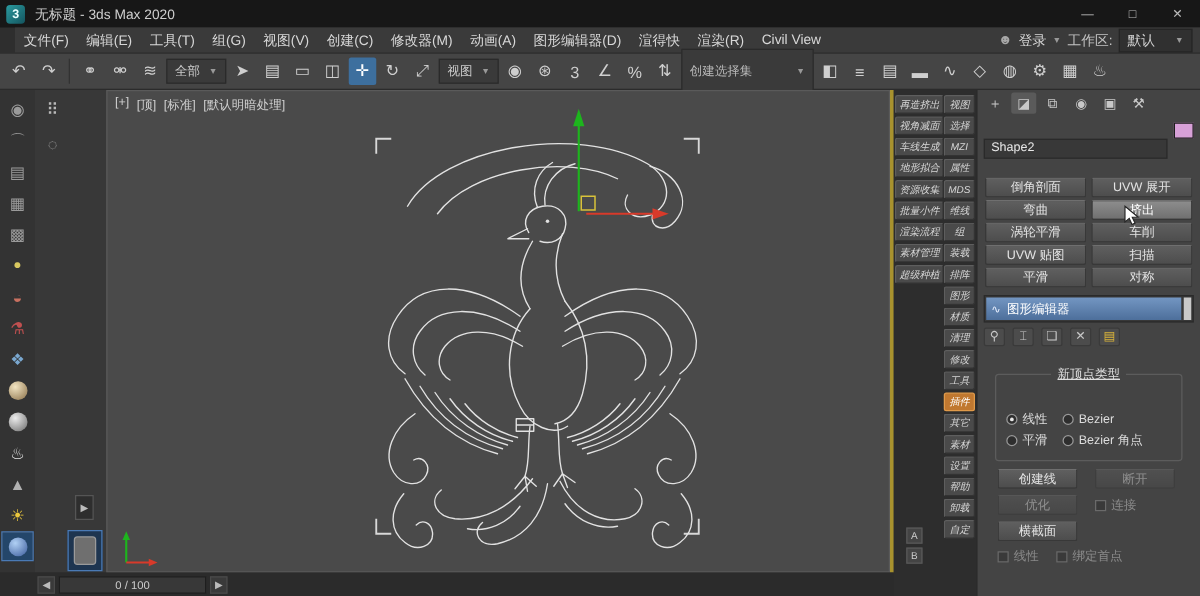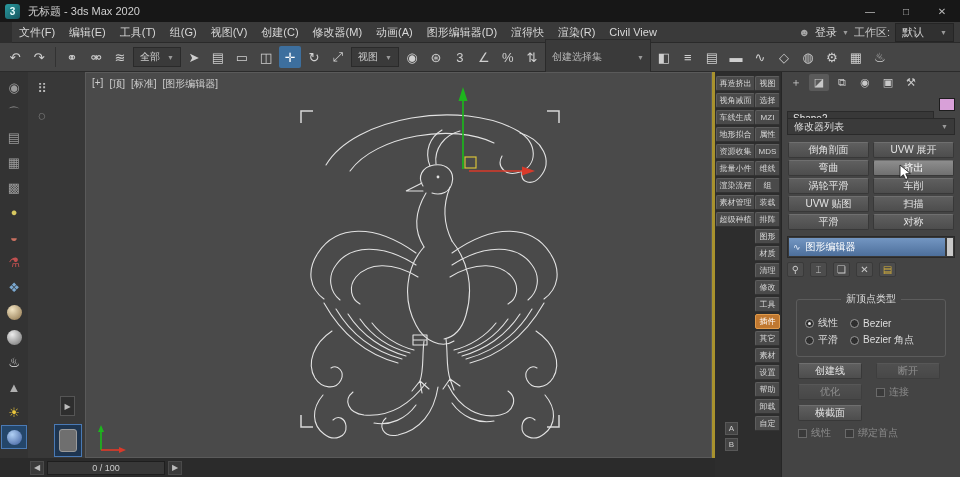--- a/index.html
+++ b/index.html
@@ -56,21 +56,21 @@
   .brk{stroke:#d8d8d8;stroke-width:1.5;fill:none;}
   .gz-g{stroke:var(--gizmo_green);stroke-width:1.7;}
   .gz-r{stroke:var(--gizmo_red);stroke-width:1.7;}
   .gz-y{stroke:var(--gizmo_yellow);fill:none;stroke-width:1.2;}
   .ydiv{position:absolute;left:712px;top:72px;width:3px;height:386px;background:var(--viewport_border_yellow);}
 
   
   .scriptpanel{position:absolute;left:715px;top:72px;width:66px;height:405px;background:#2d2d2d;}
   .sp-left{position:absolute;left:1px;top:4px;width:39px;display:flex;flex-direction:column;gap:2px;}
   .sp-right{position:absolute;right:1px;top:4px;width:25px;display:flex;flex-direction:column;gap:2px;}
-  .sp-btn{height:15px;background:#4a4a4a;border:1px solid #5e5e5e;border-bottom-color:#333;border-right-color:#333;border-radius:2px;color:#d6d6d6;font-size:8px;display:flex;align-items:center;justify-content:center;white-space:nowrap;overflow:hidden;}
+  .sp-btn{height:15px;background:#4a4a4a;border:1px solid #5e5e5e;border-bottom-color:#333;border-right-color:#333;border-radius:2px;color:#d6d6d6;font-size:8px;display:flex;align-items:center;justify-content:center;white-space:nowrap;overflow:hidden;font-style:italic;}
   .sp-cat.cat-active{background:var(--highlight_orange);border-color:#e09a4a;color:#fff;}
   .sp-ab{position:absolute;left:10px;top:350px;display:flex;flex-direction:column;gap:3px;}
   .sp-mini{width:13px;height:13px;background:#444;border:1px solid #585858;color:#ccc;font-size:8px;display:flex;align-items:center;justify-content:center;}
 
   
   .cmdpanel{position:absolute;left:781px;top:72px;width:179px;height:405px;background:#444;border-left:1px solid #262626;}
   .cp-tabs{position:absolute;left:4px;top:2px;display:flex;gap:3px;}
   .cp-tab{width:20px;height:17px;display:flex;align-items:center;justify-content:center;color:#c8c8c8;font-size:11px;border-radius:2px;}
   .cp-tab.active{background:#5a5a5a;}
   .cp-name-row{position:absolute;left:5px;top:24px;right:5px;height:17px;display:flex;align-items:center;gap:5px;}
@@ -84,21 +84,21 @@
   .cursor{position:absolute;left:117px;top:92px;width:13px;height:18px;z-index:6;}
   .cp-stack{position:absolute;left:5px;top:164px;right:5px;height:22px;background:#383838;border:1px solid #2a2a2a;}
   .cp-stack-row{position:absolute;left:1px;top:1px;right:9px;height:18px;display:flex;align-items:center;gap:5px;padding:0 4px;font-size:10px;}
   .cp-stack-row.selected{background:linear-gradient(var(--stack_selected_top),var(--stack_selected_bottom));color:#fff;}
   .stack-ico{font-size:9px;color:#e8f0ff;}
   .cp-stack-scroll{position:absolute;right:1px;top:1px;width:6px;height:18px;background:#c9c9c9;}
   .cp-stacktools{position:absolute;left:5px;top:190px;display:flex;gap:6px;align-items:center;}
   .cp-sticon{width:17px;height:15px;display:flex;align-items:center;justify-content:center;font-size:10px;color:#c8c8c8;background:#4c4c4c;border:1px solid #3a3a3a;border-radius:2px;}
   .cp-rollout{position:absolute;left:4px;top:212px;right:4px;bottom:0;overflow:hidden;}
   .cp-group{border:1px solid #5c5c5c;border-radius:3px;margin:8px 10px 6px;padding:3px 8px 6px;}
-  .cp-group legend{font-size:10px;color:#ddd;padding:0 5px;margin:4px auto;}
+  .cp-group legend{font-size:10px;color:#ddd;padding:0 5px;margin:16px auto;text-decoration:underline;}
   .radio-row{display:flex;gap:12px;margin:3px 0;font-size:10px;color:#ddd;align-items:center;}
   .radio{display:flex;align-items:center;gap:4px;}
   .rdot{width:9px;height:9px;border-radius:50%;border:1px solid #999;background:#2e2e2e;position:relative;display:inline-block;}
   .rdot.sel::after{content:"";position:absolute;left:2px;top:2px;right:2px;bottom:2px;border-radius:50%;background:#e8e8e8;}
   .btn-row{display:flex;align-items:center;gap:14px;margin:5px 12px;}
   .cp-btn{height:16px;min-width:64px;padding:0 8px;background:linear-gradient(#5f5f5f,#4d4d4d);border:1px solid #383838;border-top-color:#6f6f6f;border-radius:2px;color:#e4e4e4;font-size:10px;display:flex;align-items:center;justify-content:center;white-space:nowrap;}
   .dim{opacity:.45;}
   .check{display:flex;align-items:center;gap:4px;font-size:10px;color:#ddd;}
   .cbox{width:9px;height:9px;border:1px solid #999;background:#2e2e2e;display:inline-block;}
 
@@ -330,21 +330,21 @@
         <div class="d2-inner"></div>
       </div>
   </div>
 
   <div class="viewport">
     <div class="vp-label">
 
     <span>[+]</span>
         <span>[顶]</span>
         <span>[标准]</span>
-        <span>[图形编辑器]</span>
+        <span>[默认明暗处理]</span>
       </div>
     <svg class="vp-svg" viewBox="0 0 627 386">
 
       <g>
         <path class="brk" d="M215,50 L215,38 L227,38"></path>
         <path class="brk" d="M461,38 L473,38 L473,50"></path>
         <path class="brk" d="M215,342 L215,354 L227,354"></path>
         <path class="brk" d="M473,342 L473,354 L461,354"></path>
       </g>
 
@@ -474,24 +474,20 @@
           <span>▣</span>
         </div>
         <div class="cp-tab">
           <span>⚒</span>
         </div>
       </div>
     <div class="cp-name-row">
       <span class="cp-objname">Shape2</span>
       <span class="cp-swatch"></span>
     </div>
-    <div class="cp-modlist">
-      <span>修改器列表</span>
-      <b>▼</b>
-    </div>
     <div class="cp-modgrid">
 
     <div class="cp-modbtn">倒角剖面</div>
         <div class="cp-modbtn">UVW 展开</div>
         <div class="cp-modbtn">弯曲</div>
         <div class="cp-modbtn hl">挤出</div>
         <div class="cp-modbtn">涡轮平滑</div>
         <div class="cp-modbtn">车削</div>
         <div class="cp-modbtn">UVW 贴图</div>
         <div class="cp-modbtn">扫描</div>

